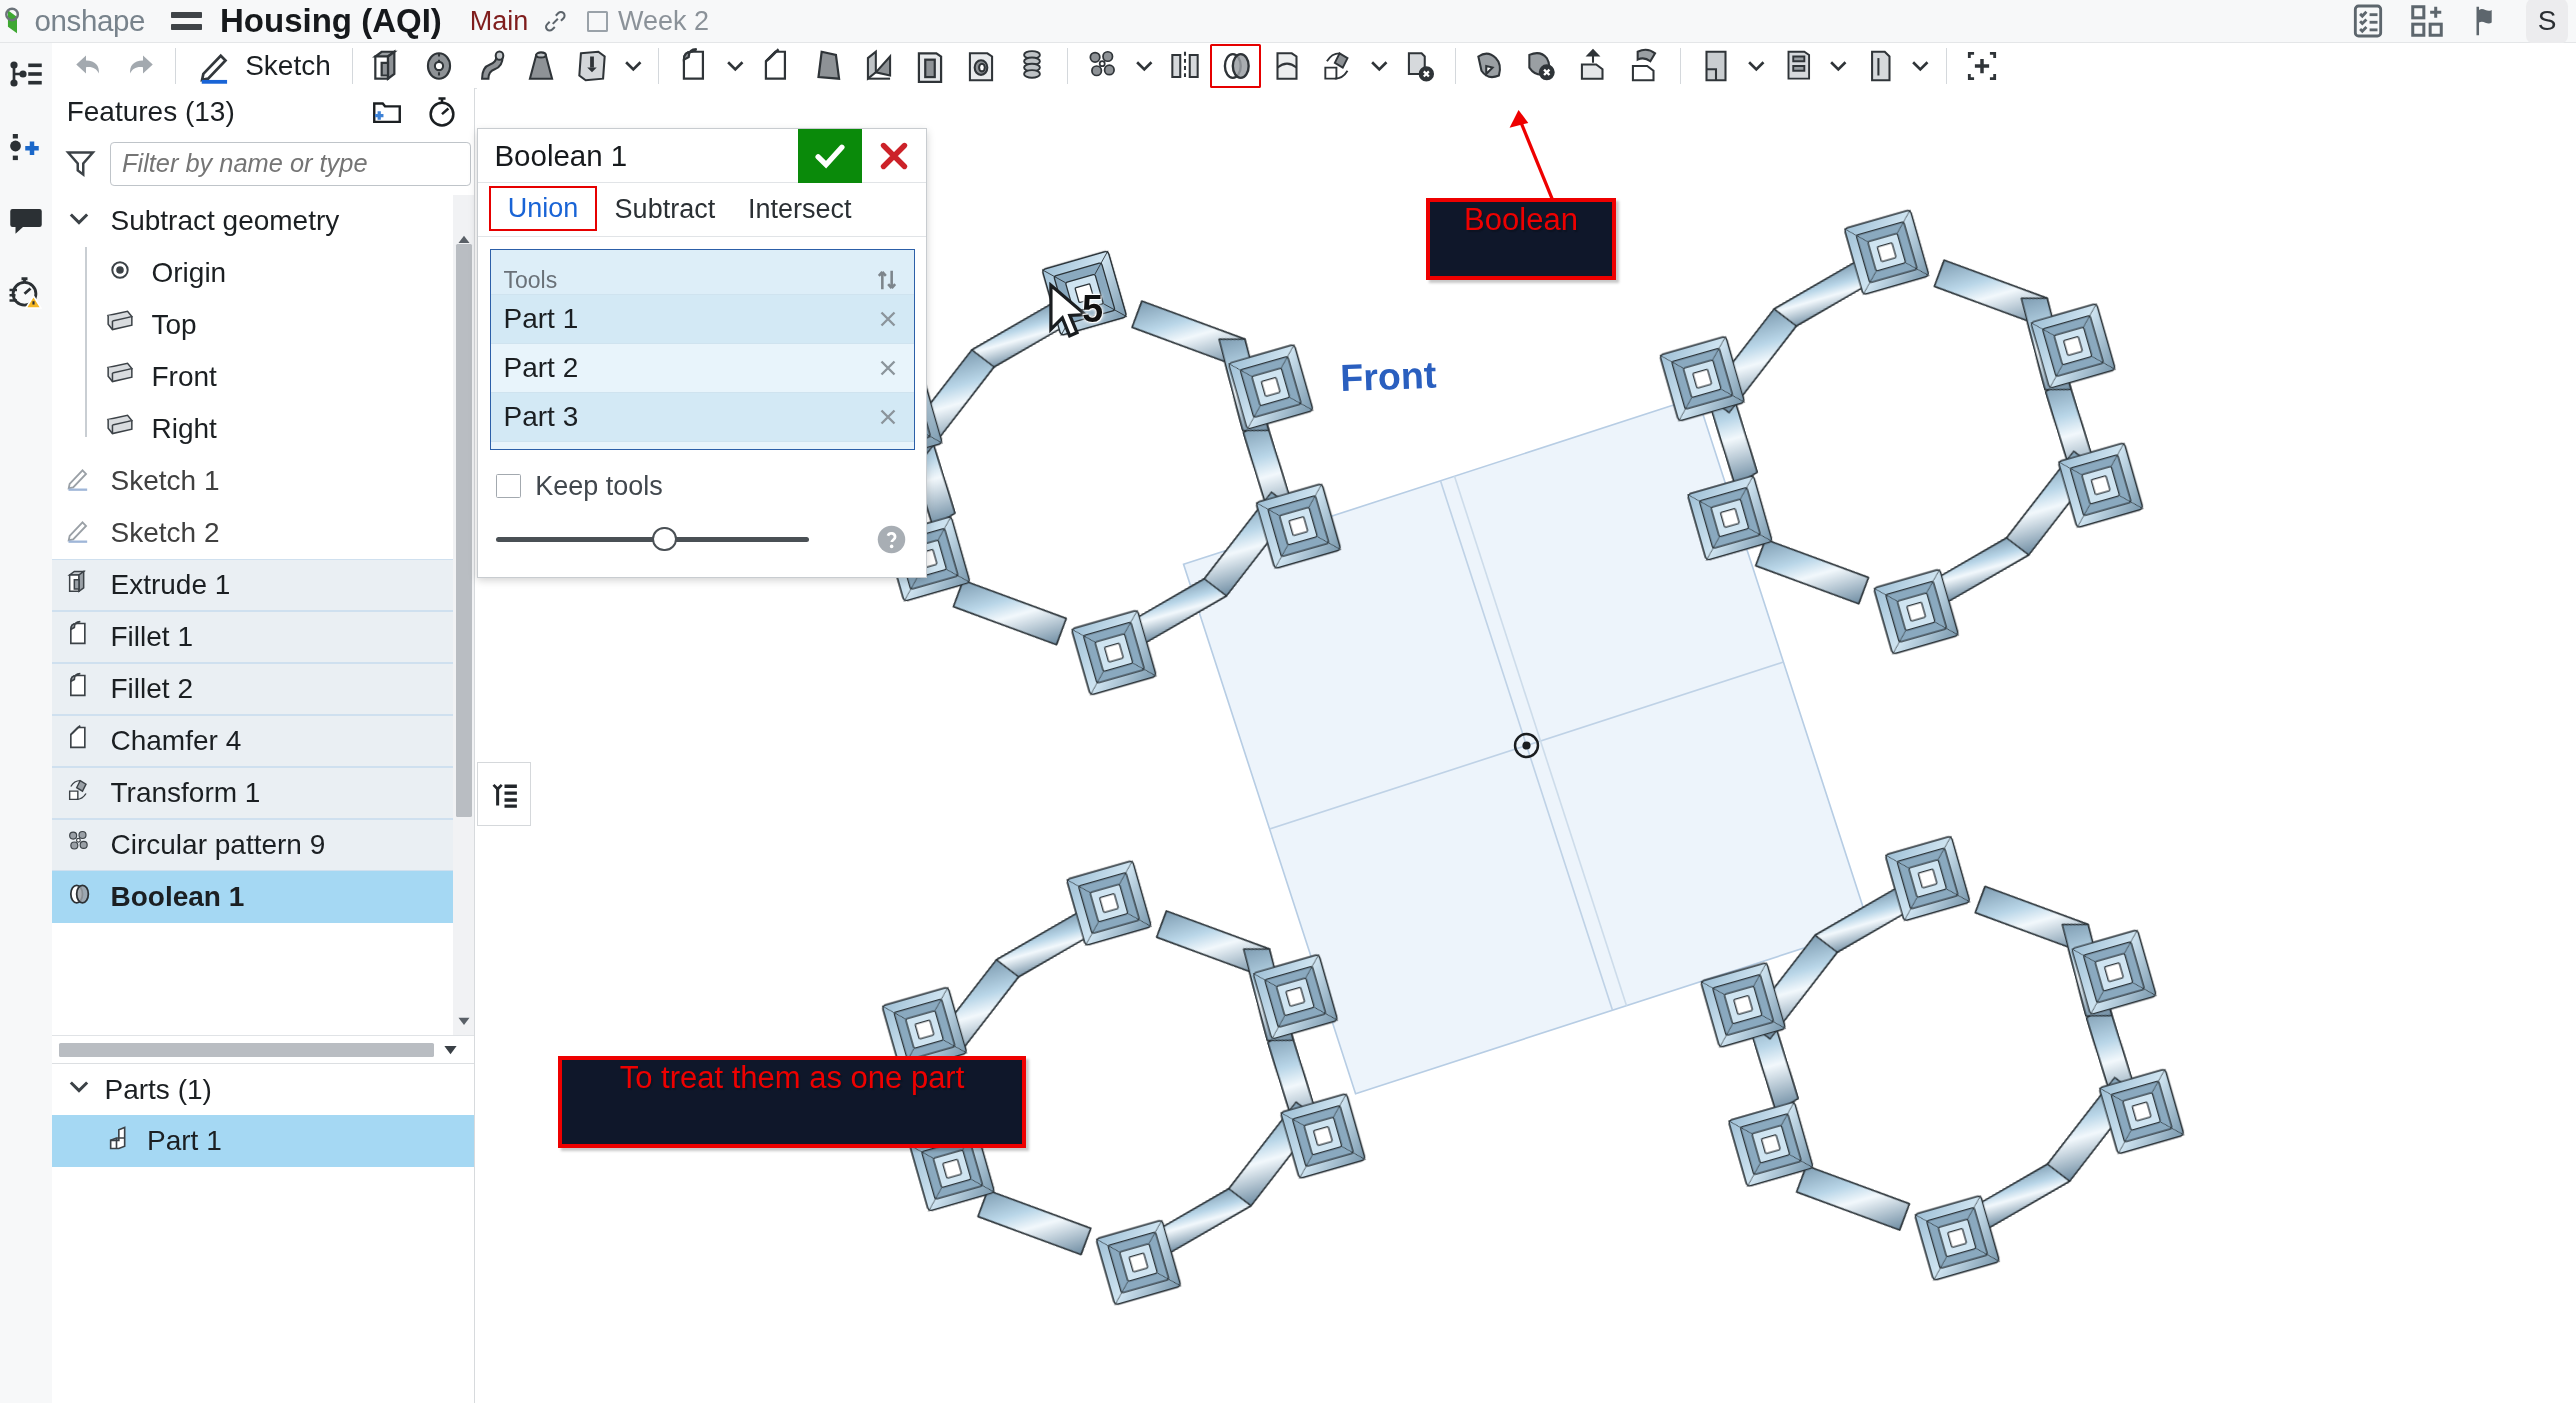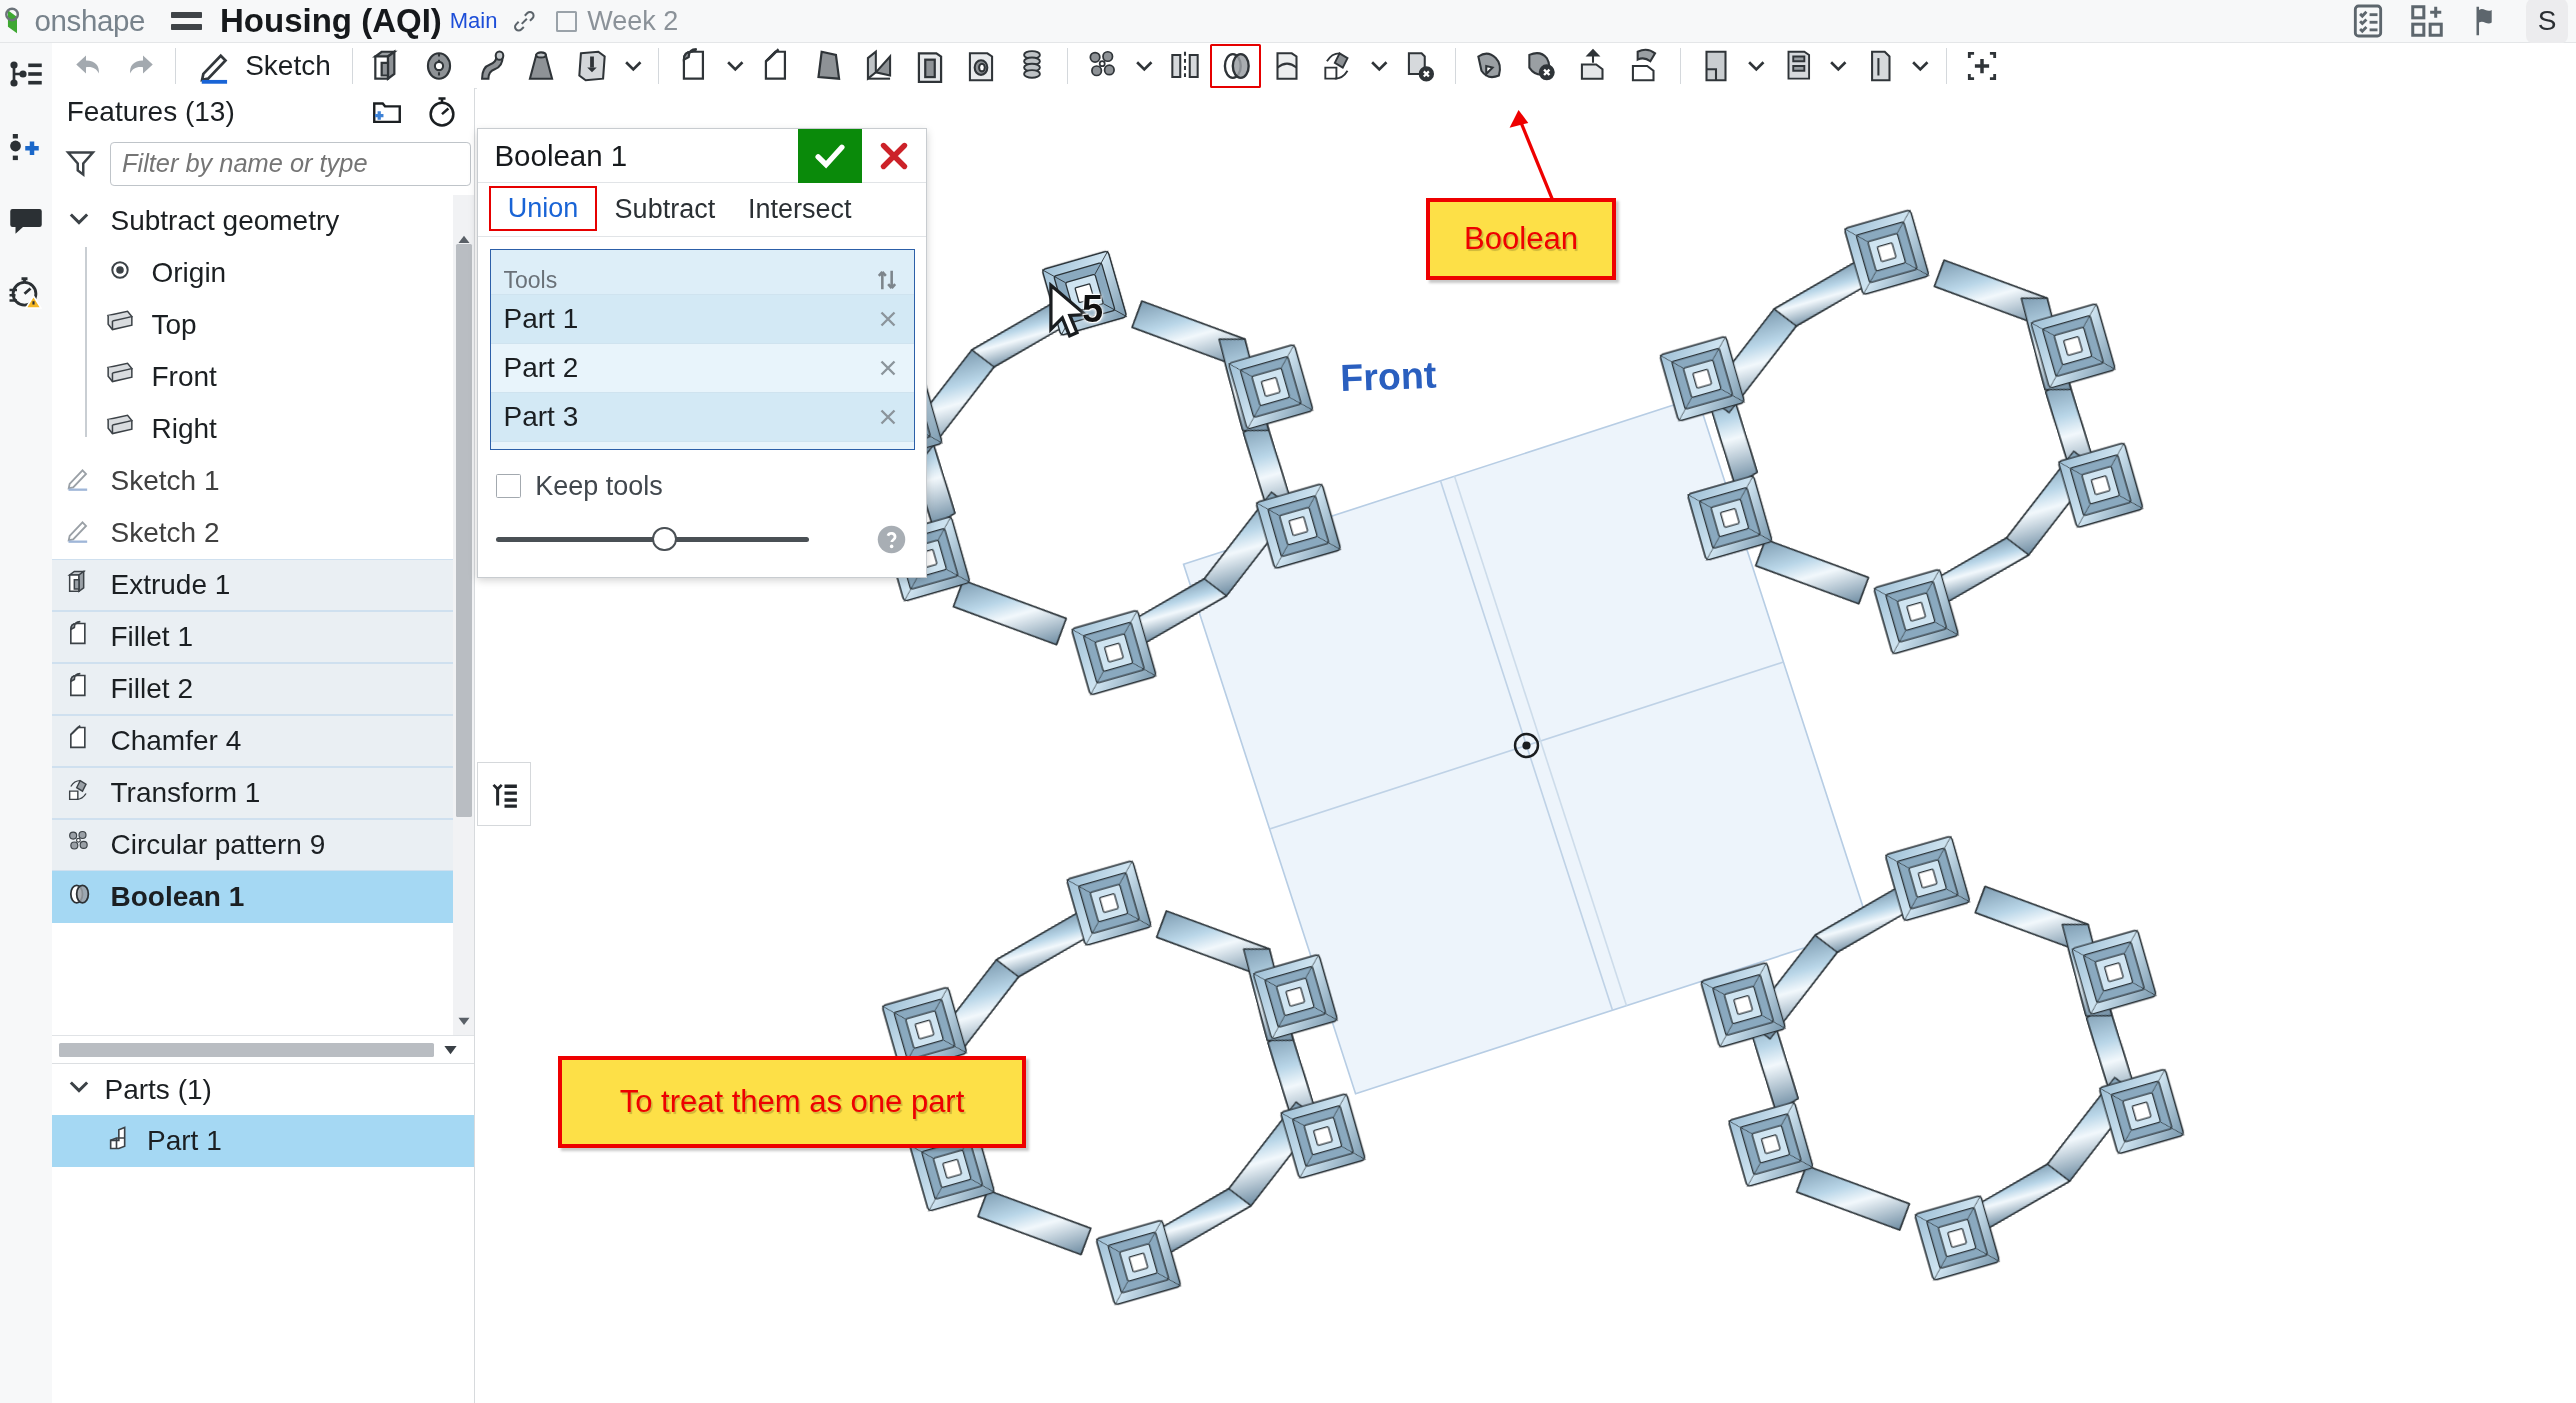--- a/index.html
+++ b/index.html
@@ -18,21 +18,21 @@
     border-bottom: 0.8px solid #e4e6e8;
   }
   .logo-mark { width: 28px; height: 28px; margin-left: 3.3px; flex: 0 0 auto; position: relative; }
   .brand-word {
     font-size: 29.5px; color: #78838c; letter-spacing: -0.4px;
     margin-left: 3.3px; font-weight: 400;
   }
   .hamburger { width: 31px; height: 24.6px; margin-left: 26px; display:flex; flex-direction:column; justify-content:center; gap:5.7px; }
   .hamburger i { display:block; height:5.7px; background:#3f4448; border-radius:0.8px; }
   .doc-title { font-size: 33px; font-weight: 700; color: #16191c; margin-left: 18px; white-space: nowrap; }
-  .doc-branch { font-size: 22px; color: #1d4ed8; margin-left: 8px; }
+  .doc-branch { font-size: 27px; color: #7f1d1d; margin-left: 28px; }
   .link-icon { margin-left: 14.7px; width: 24.6px; height: 24.6px; color:#5c646b; }
   .tab-chip { margin-left: 19.7px; display: flex; align-items: center; gap: 9.8px; }
   .tab-chip .sq { width: 21px; height: 21px; border: 2px solid #9aa2a9; border-radius: 1.6px; }
   .tab-chip .lbl { font-size: 27px; color: #8b9299; }
   .topbar-right { margin-left: auto; display: flex; align-items: center; gap: 21px; padding-right: 8.2px; }
   .tr-icon { width: 38px; height: 38px; color: #5d666d; }
   .tr-pill { background: #ececee; border-radius: 8.2px; padding: 6.6px 11.5px; font-size: 28px; color: #2b2f33; }
 
   
   .rail {
@@ -147,22 +147,22 @@
 
   
   .cursor { position: absolute; left: 1046px; top: 282px; width: 49px; height: 62px; }
   .cursor-badge {
     position: absolute; left: 1082px; top: 288px; font-size: 38px; font-weight: 700; color:#111;
     text-shadow: 0 0 3.3px #fff, 0 0 4.9px #fff, 0.8px 0.8px 0 #fff, -0.8px -0.8px 0 #fff;
   }
 
   
   .anno-box {
-    position: absolute; border: 4.9px solid #ee0000; background: #fde047;
-    display:flex; align-items:center; justify-content:center;
+    position: absolute; border: 4.9px solid #ee0000; background: #0f172a;
+    display:flex; align-items:flex-start; justify-content:center;
     box-shadow: 3.3px 3.3px 2.5px rgba(0,0,0,0.22);
   }
   .anno-text { color: #ee0000; font-size: 31px; font-family: "Liberation Sans", sans-serif; text-shadow: 1.6px 1.6px 0.8px rgba(0,0,0,0.18); }
   #anno-boolean { left: 1426px; top: 198px; width: 190px; height: 82px; }
   #anno-onepart { left: 558px; top: 1056px; width: 468px; height: 92px; }
   .anno-arrow { position: absolute; overflow: visible; }
 
   
   .model-svg { position:absolute; left:0; top:0; width: 2099px; height: 1315px; }
   .front-label { font-family: "Liberation Sans", sans-serif; font-size: 46px; fill: #2a5fbf; font-weight: 600; }

